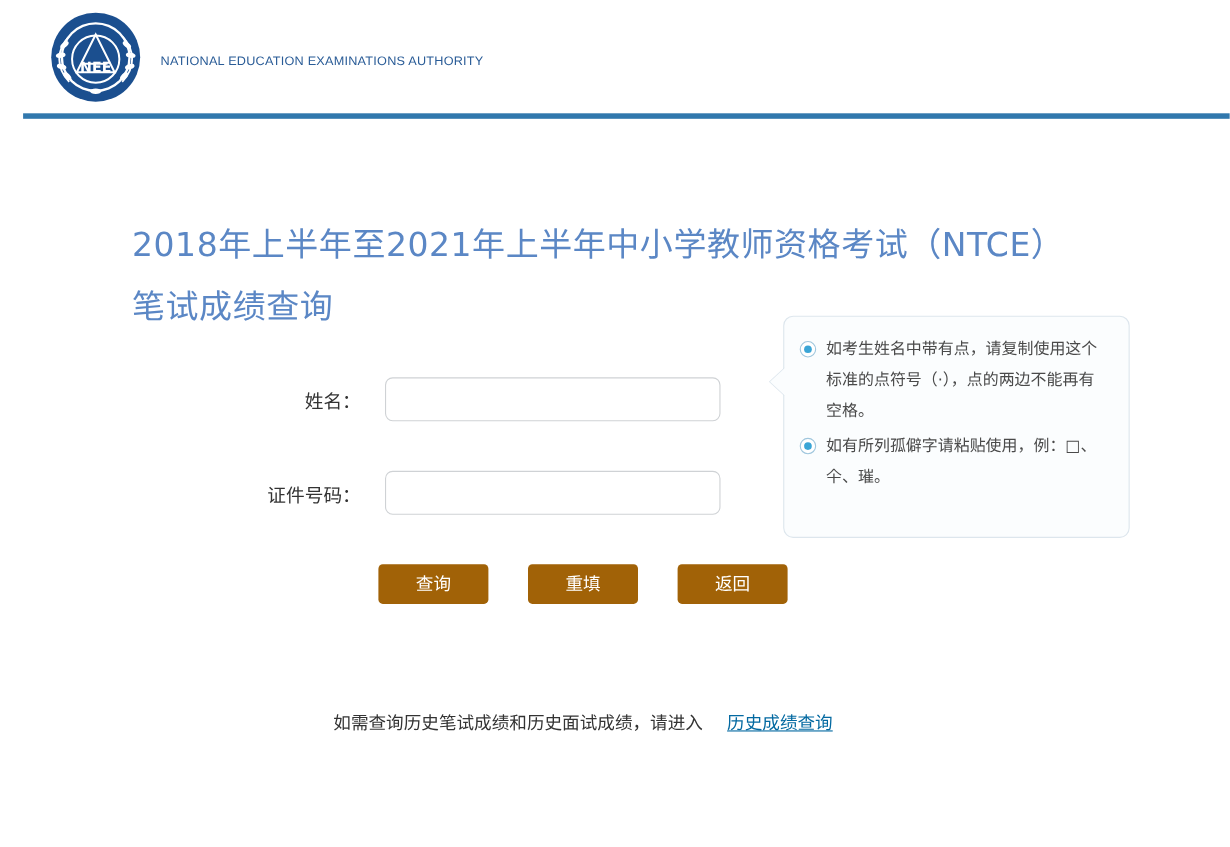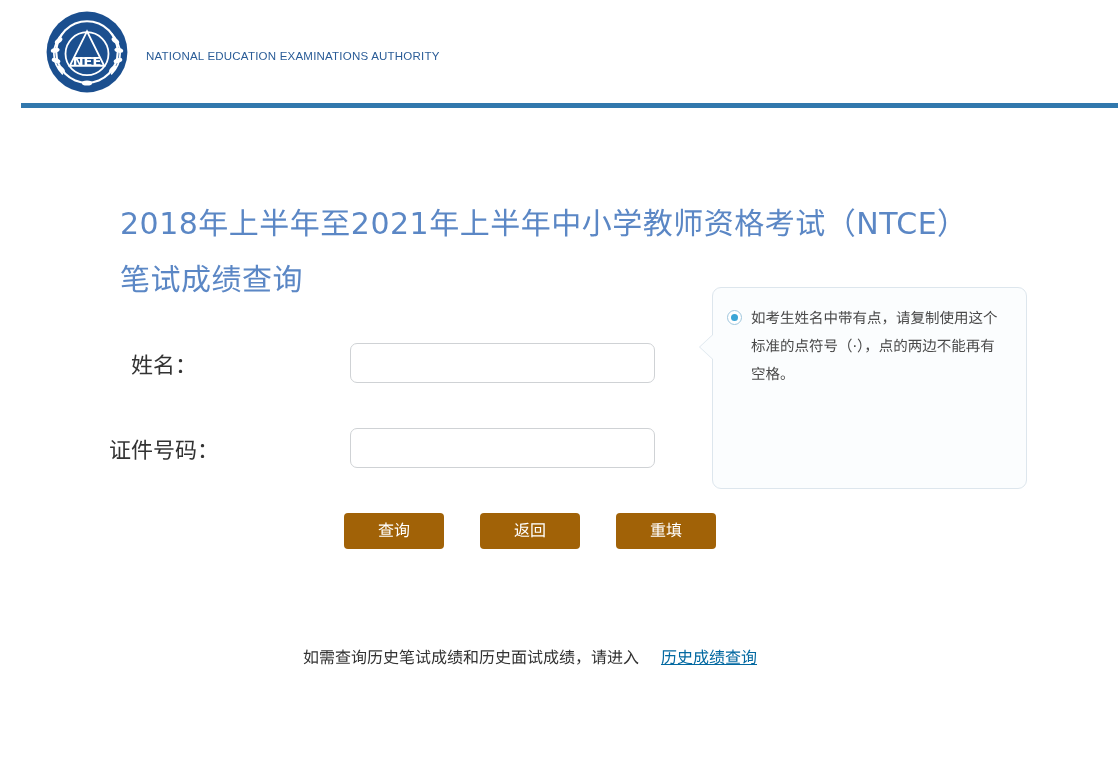--- a/index.html
+++ b/index.html
@@ -95,24 +95,24 @@
   .field-row {
     position: absolute;
     display: flex;
     align-items: center;
     left: 0;
   }
   .field-row.name  { top: 12px; }
   .field-row.idnum { top: 97px; }
   .field-label {
     width: 350px;
-    text-align: center;
+    text-align: right;
     padding-right: 22px;
     font-family: "DejaVu Sans", "Liberation Sans", sans-serif;
-    font-size: 22px;
+    font-size: 17px;
     color: #333333;
   }
   .field-input {
     width: 305px;
     height: 40px;
     border: 1px solid #cfd2d5;
     border-radius: 7px;
     background: #ffffff;
     outline: none;
     padding: 0 10px;
@@ -283,24 +283,28 @@
 
   <div class="notebox">
     <span class="arrow-outer"></span>
     <span class="arrow-inner"></span>
 
     <div class="note-item">
       <span class="note-bullet"></span>
       <span class="note-text">如考生姓名中带有点，请复制使用这个标准的点符号（·），点的两边不能再有空格。</span>
     </div>
 
+    <div class="note-item">
+      <span class="note-bullet"></span>
+      <span class="note-text">如有所列孤僻字请粘贴使用，例：□、仐、璀。</span>
+    </div>
   </div>
 
   <div class="button-row">
     <button class="btn" type="button">查询</button>
+    <button class="btn" type="button">重填</button>
     <button class="btn" type="button">返回</button>
-    <button class="btn" type="button">重填</button>
   </div>
 </div>
 
 <div class="footer-note">
   <span>如需查询历史笔试成绩和历史面试成绩，请进入</span><span class="history-link">历史成绩查询</span>
 </div>
 
 </body></html>

